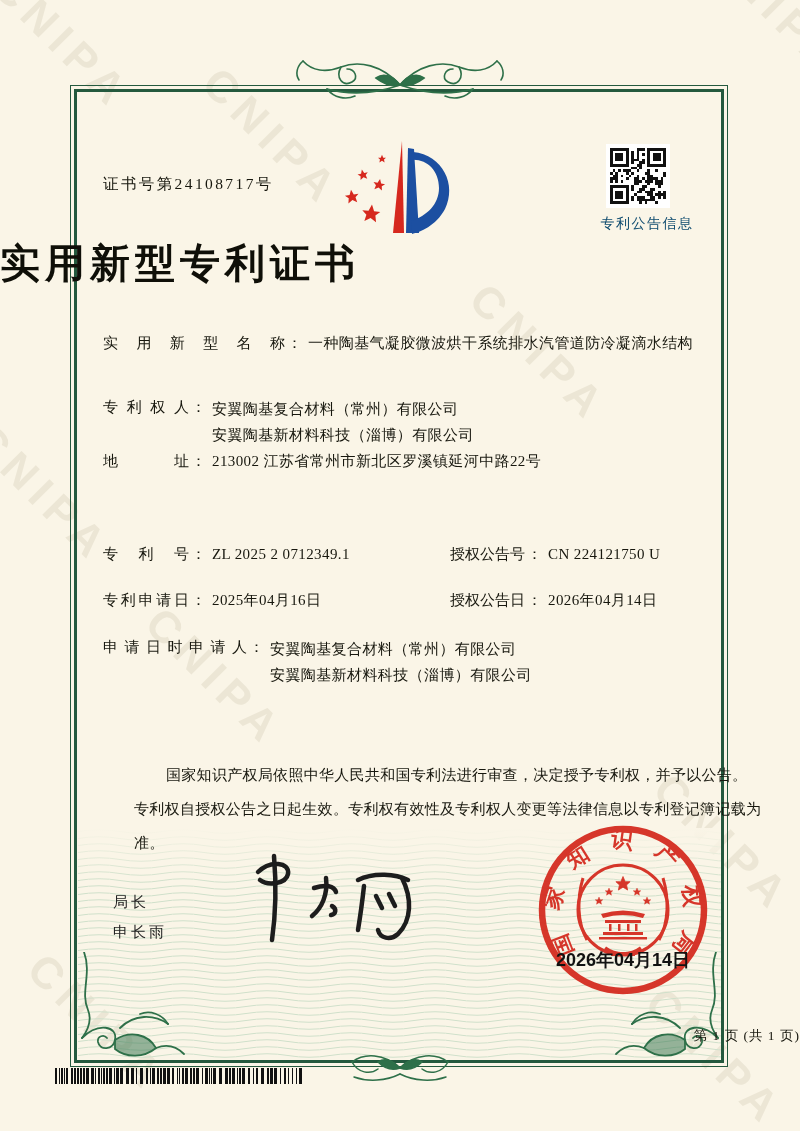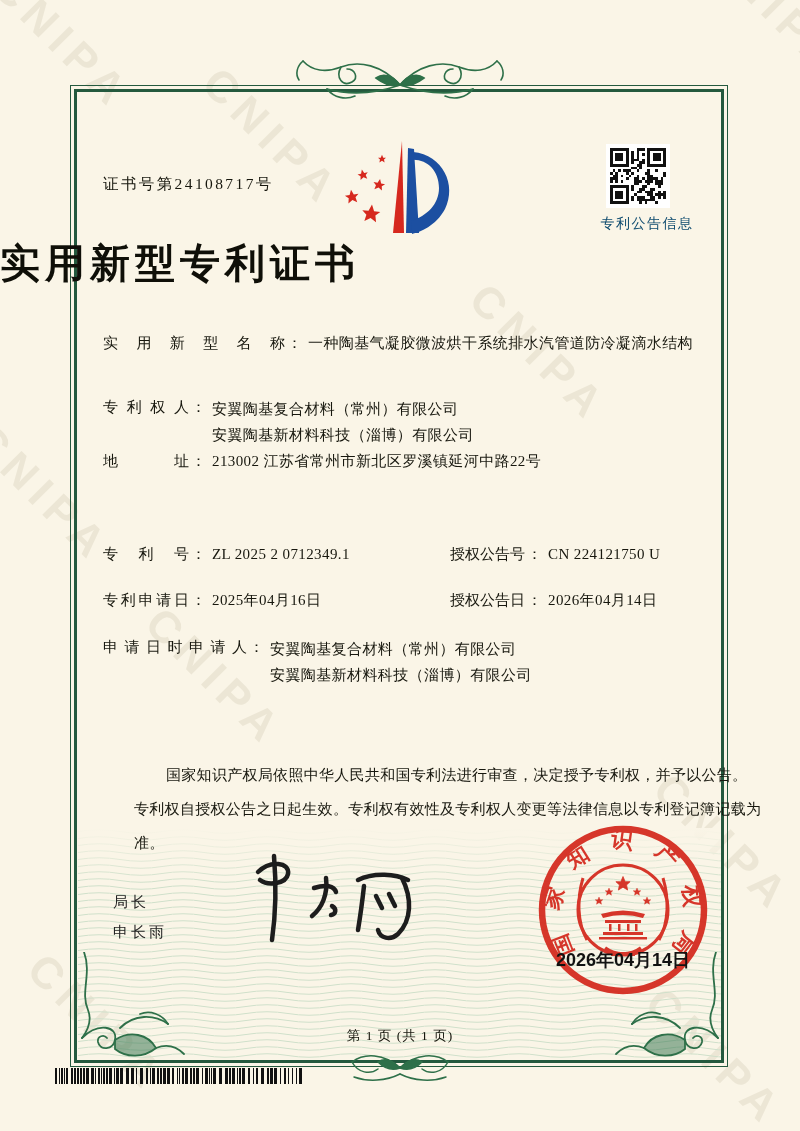--- a/index.html
+++ b/index.html
@@ -43,21 +43,21 @@
   .col2{position:absolute; left:347px; top:0;}
   .legal{position:absolute; left:94px; top:758px; width:628px; font-size:15px;
     line-height:34px; letter-spacing:0.3px; z-index:4;margin-left:40px;}
   .legal .l1{text-indent:32px;}
   .signer{position:absolute; left:113px; z-index:4;
     font-family:"Liberation Sans","DejaVu Sans",sans-serif; font-size:15px; letter-spacing:3px; color:#222;}
   .sig{position:absolute; left:230px; top:850px; z-index:4;}
   .seal{position:absolute; left:531px; top:818px; z-index:4;}
   .seal-date{position:absolute; left:538px; top:948px; width:170px; text-align:center; z-index:5;
     font-family:"Liberation Sans","DejaVu Sans",sans-serif; font-weight:bold; font-size:18px; color:#121212;}
-  .footer{position:absolute; left:0; right:0; top:1027px; text-align:center; font-size:13.5px;
+  .footer{position:absolute; left:0; right:0; top:1027px; text-align:right; font-size:13.5px;
     letter-spacing:1px; z-index:4;}
   .barcode{position:absolute; left:55px; top:1068px; z-index:4;}
 </style>
 </head>
 <body>
 
 <div class="page">
 
   <div class="wm" style="left:-25px;top:15px">CNIPA</div>
   <div class="wm" style="left:688px;top:-18px">CNIPA</div>

